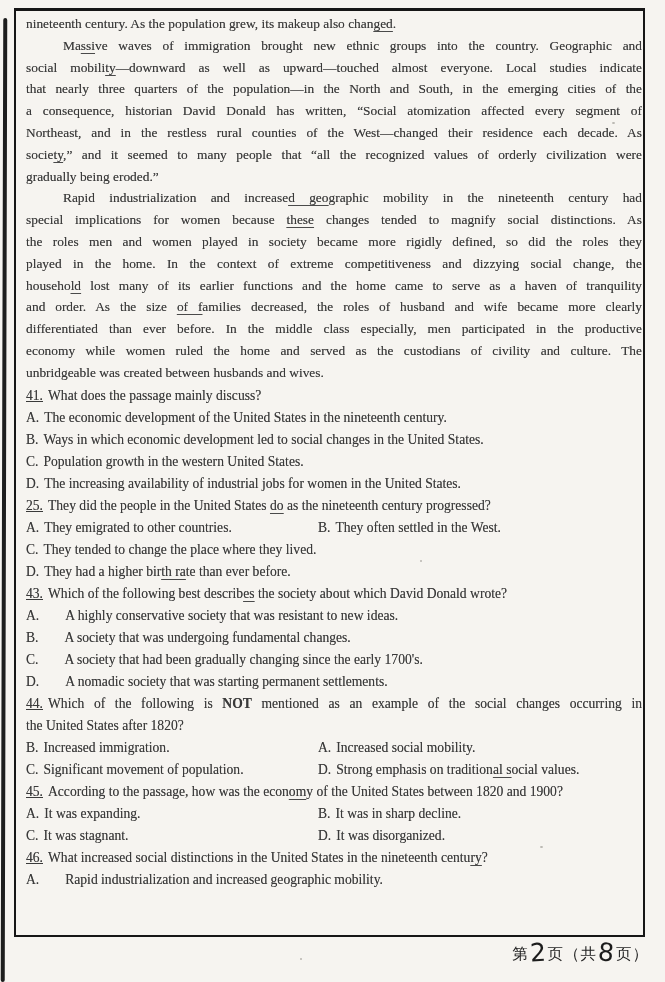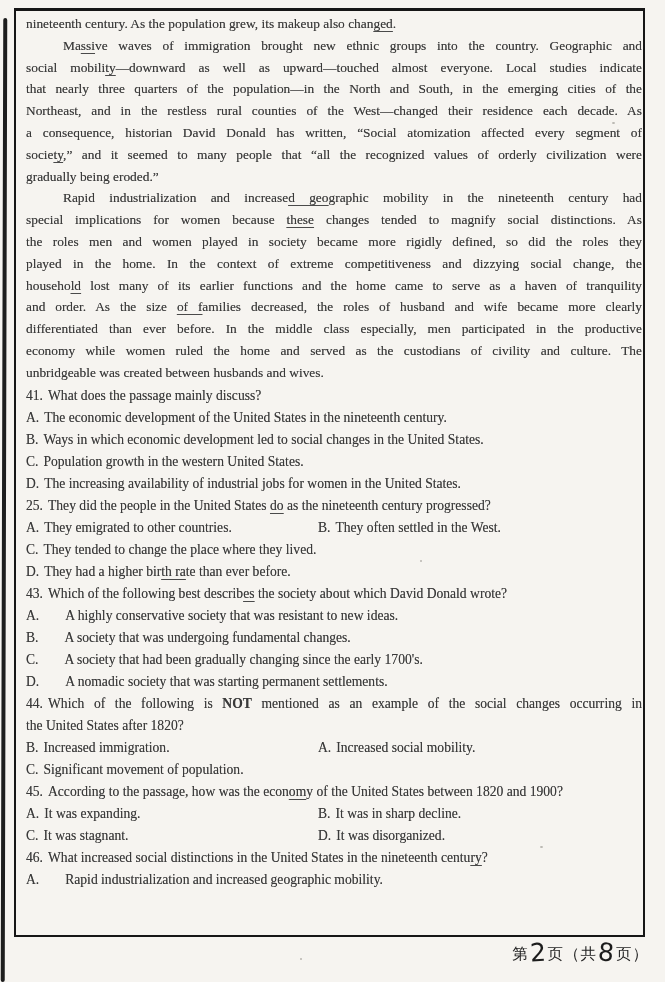--- a/index.html
+++ b/index.html
@@ -27,21 +27,21 @@
     text-shadow:0 0 .5px rgba(55,55,55,.55);
   }
   .passage{font-size:13.4px;line-height:21.8px;}
   .questions{font-size:13.6px;line-height:22px;margin-top:1px;}
   .line{white-space:normal;}
   .just{text-align:justify;text-align-last:justify;}
   .lastline{text-align:left;}
   .indent{text-indent:37px;}
   .pencil-u{text-decoration:underline;text-decoration-thickness:1.4px;text-underline-offset:2.5px;text-decoration-color:#4a4a4a;}
   .boldseg{font-weight:bold;margin-top:12px;}
-  .qnum{margin-right:5px;}
+  .qnum{margin-right:5px;text-decoration:underline;}
   .opt-label{margin-right:5px;}
   .wide .opt-label{margin-right:26px;}
   .optrow{display:grid;grid-template-columns:292px auto;}
   
   .footer{
     position:absolute;right:16px;top:942px;
     font-family:"Liberation Sans", sans-serif;
     font-size:15.5px;color:#222;letter-spacing:1px;
     display:flex;align-items:flex-end;
   }
@@ -61,22 +61,22 @@
 <div class="sheet">
   <div class="scan-edge"></div>
   <div class="frame"></div>
 
   <div class="content">
     <div class="passage">
         <div class="line lastline"><span>nineteenth century. As the population grew, its makeup also chan</span><span class="pencil-u">ged</span><span>.</span></div>
         <div class="line just indent"><span>Ma</span><span class="pencil-u">ssi</span><span>ve waves of immigration brought new ethnic groups into the country. Geographic and</span></div>
         <div class="line just"><span>social mobili</span><span class="pencil-u">ty</span><span>—downward as well as upward—touched almost everyone. Local studies indicate</span></div>
         <div class="line just"><span>that nearly three quarters of the population—in the North and South, in the emerging cities of the</span></div>
+        <div class="line just"><span>a consequence, historian David Donald has written, “Social atomization affected every segment of</span></div>
         <div class="line just"><span>Northeast, and in the restless rural counties of the West—changed their residence each decade. As</span></div>
-        <div class="line just"><span>a consequence, historian David Donald has written, “Social atomization affected every segment of</span></div>
         <div class="line just"><span>socie</span><span class="pencil-u">ty</span><span>,” and it seemed to many people that “all the recognized values of orderly civilization were</span></div>
         <div class="line lastline"><span>gradually being eroded.”</span></div>
         <div class="line just indent"><span>Rapid industrialization and increase</span><span class="pencil-u">d geo</span><span>graphic mobility in the nineteenth century had</span></div>
         <div class="line just"><span>special implications for women because </span><span class="pencil-u">these</span><span> changes tended to magnify social distinctions. As</span></div>
         <div class="line just"><span>the roles men and women played in society became more rigidly defined, so did the roles they</span></div>
         <div class="line just"><span>played in the home. In the context of extreme competitiveness and dizzying social change, the</span></div>
         <div class="line just"><span>househo</span><span class="pencil-u">ld</span><span> lost many of its earlier functions and the home came to serve as a haven of tranquility</span></div>
         <div class="line just"><span>and order. As the size </span><span class="pencil-u">of f</span><span>amilies decreased, the roles of husband and wife became more clearly</span></div>
         <div class="line just"><span>differentiated than ever before. In the middle class especially, men participated in the productive</span></div>
         <div class="line just"><span>economy while women ruled the home and served as the custodians of civility and culture. The</span></div>
@@ -108,20 +108,21 @@
         </div>
         <div class="qblock">
           <div class="line qstem just"><span class="qnum">44.</span><span>Which of the following is </span><span class="boldseg">NOT</span><span> mentioned as an example of the social changes occurring in</span></div>
           <div class="line qstem lastline"><span>the United States after 1820?</span></div>
           <div class="optrow">
             <div class="opt-cell"><span class="opt-label">B.</span><span>Increased immigration.</span></div>
             <div class="opt-cell"><span class="opt-label">A.</span><span>Increased social mobility.</span></div>
           </div>
           <div class="optrow">
             <div class="opt-cell"><span class="opt-label">C.</span><span>Significant movement of population.</span></div>
+            <div class="opt-cell"><span class="opt-label">D.</span><span>Strong emphasis on tradition</span><span class="pencil-u">al s</span><span>ocial values.</span></div>
           </div>
         </div>
         <div class="qblock">
           <div class="line qstem lastline"><span class="qnum">45.</span><span>According to the passage, how was the econ</span><span class="pencil-u">om</span><span>y of the United States between 1820 and 1900?</span></div>
           <div class="optrow">
             <div class="opt-cell"><span class="opt-label">A.</span><span>It was expanding.</span></div>
             <div class="opt-cell"><span class="opt-label">B.</span><span>It was in sharp decline.</span></div>
           </div>
           <div class="optrow">
             <div class="opt-cell"><span class="opt-label">C.</span><span>It was stagnant.</span></div>

